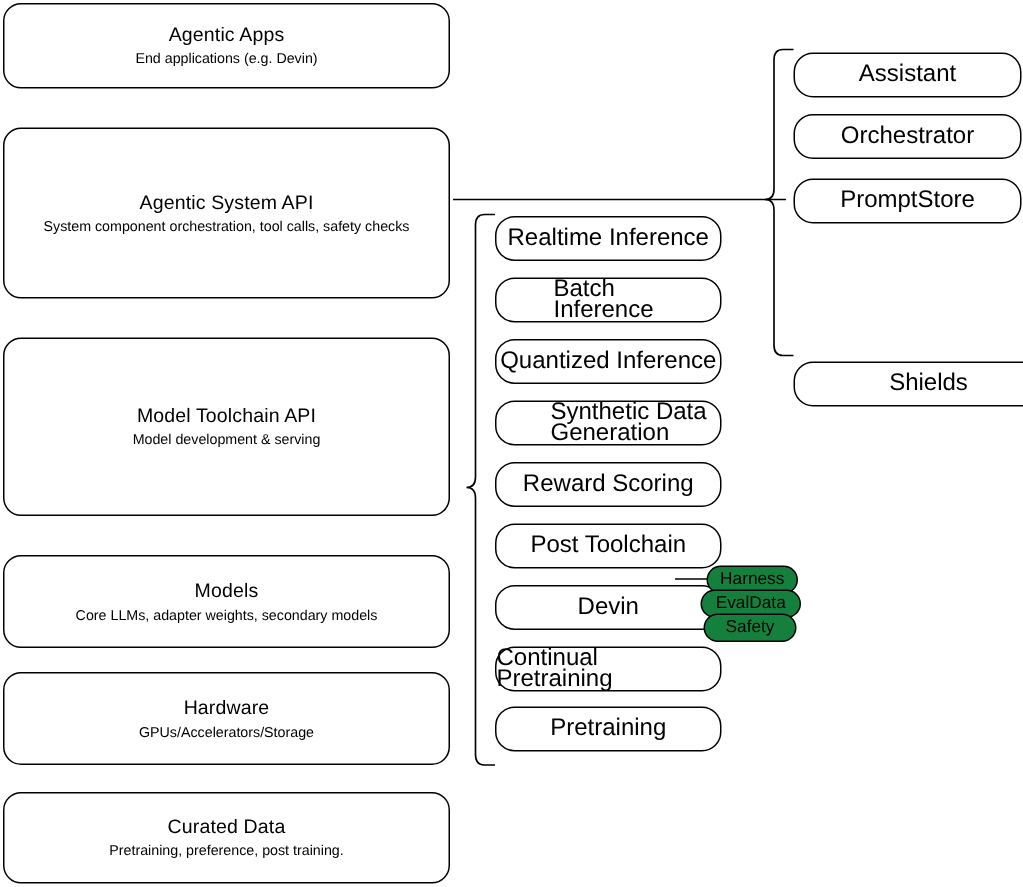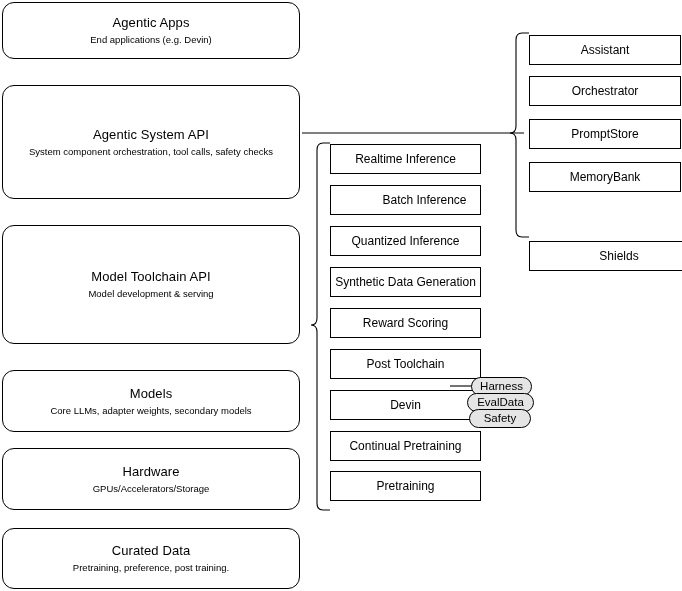--- a/index.html
+++ b/index.html
@@ -33,33 +33,33 @@
     letter-spacing:.1px;
   }
   .layer .subtitle{
     font-size:9.5px;
     line-height:13px;
     margin-top:2px;
   }
 
   
   .pill{
-    border-radius:0;
-    font-size:12px;
+    border-radius:13px;
+    font-size:16px;
     line-height:14px;
     height:30px;
   }
 
   
   .chip{
     border-radius:10px;
     font-size:11.5px;
     line-height:13px;
     height:19px;
-    background:#e5e5e5;
+    background:#15803d;
   }
 
   svg.brace{position:absolute;left:0;top:0;overflow:visible;pointer-events:none;}
   svg.brace path, svg.brace line{fill:none;stroke:#000000;stroke-width:1.1;}
 </style>
 </head>
 <body>
 
 <div id="canvas">
 
@@ -108,21 +108,21 @@
 
   <div class="node pill" style="left:330px;top:144px;width:151px;">
     <span>Realtime Inference</span>
   </div>
   <div class="node pill" style="left:330px;top:185px;width:151px;padding-left:38px;">
     <span>Batch Inference</span>
   </div>
   <div class="node pill" style="left:330px;top:226px;width:151px;">
     <span>Quantized Inference</span>
   </div>
-  <div class="node pill" style="left:330px;top:267px;width:151px;">
+  <div class="node pill" style="left:330px;top:267px;width:151px;padding-left:36px;">
     <span>Synthetic Data Generation</span>
   </div>
   <div class="node pill" style="left:330px;top:308px;width:151px;">
     <span>Reward Scoring</span>
   </div>
   <div class="node pill" style="left:330px;top:349px;width:151px;">
     <span>Post Toolchain</span>
   </div>
   <div class="node pill" style="left:330px;top:390px;width:151px;">
     <span>Devin</span>
@@ -146,20 +146,17 @@
 
   <div class="node pill" style="left:529px;top:35px;width:152px;">
     <span>Assistant</span>
   </div>
   <div class="node pill" style="left:529px;top:76px;width:152px;">
     <span>Orchestrator</span>
   </div>
   <div class="node pill" style="left:529px;top:119px;width:152px;">
     <span>PromptStore</span>
   </div>
-  <div class="node pill" style="left:529px;top:162px;width:152px;">
-    <span>MemoryBank</span>
-  </div>
   <div class="node pill" style="left:529px;top:205px;width:180px;margin-top:36px;">
     <span>Shields</span>
   </div>
 
 </div>
 
 </body></html>

